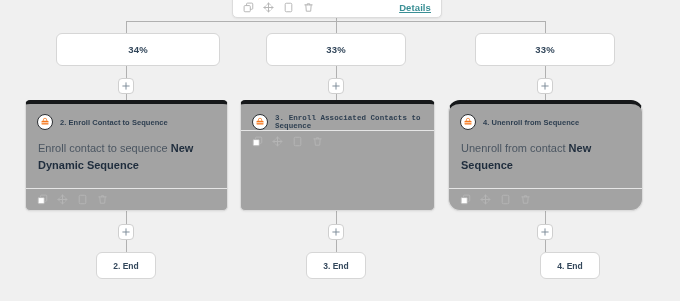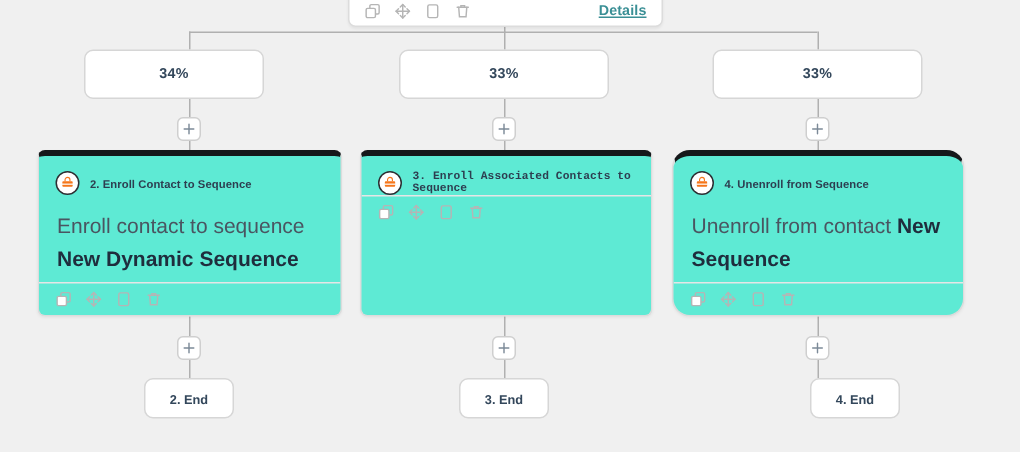--- a/index.html
+++ b/index.html
@@ -48,37 +48,37 @@
     position: absolute; width: 16px; height: 16px;
     background: #fff; border: 1px solid #cfcfcf; border-radius: 4px;
     display: flex; align-items: center; justify-content: center;
     color: #7c8a98; font-size: 11px; line-height: 1; cursor: pointer;
   }
   .plus svg { display:block; width: 8px; height: 8px; }
 
   
   .card {
     position: absolute; top: 100px; height: 111px;
-    background: #5eead4; border: 1px solid #dcdcdc; border-radius: 5px;
+    background: #a3a3a3; border: 1px solid #dcdcdc; border-radius: 5px;
     border-top: 4px solid #16181a;
     display: flex; flex-direction: column;
     overflow: hidden;
     box-shadow: 0 1px 2px rgba(0,0,0,.05);
   }
   .card-head { display: flex; align-items: center; gap: 7px; padding: 10px 11px 0 11px; }
   .seq-badge {
     width: 16px; height: 16px; border-radius: 50%;
     border: 1px solid #2c2f33; flex: 0 0 16px;
     display: flex; align-items: center; justify-content: center; background: #fff;
   }
   .seq-badge svg { display: block; width: 10px; height: 10px; }
   .card-title { font-size: 7.5px; font-weight: 700; color: #2d3e50; letter-spacing: .05px; }
   .card-body {
     flex: 1 1 auto; padding: 10px 12px 0 12px;
-    font-size: 14px; line-height: 1.55; color: #4a5561;
+    font-size: 11px; line-height: 1.55; color: #4a5561;
   }
   .card-body b { color: #1f2d3d; font-weight: 700; }
   .card-foot {
     height: 22px; border-top: 1px solid #e6e6e6;
     display: flex; align-items: center; gap: 9px; padding: 0 11px;
   }
 
   
   .end-box {
     position: absolute; top: 252px; height: 27px;
@@ -139,21 +139,21 @@
         <svg viewBox="0 0 16 16" fill="none" stroke="currentColor" stroke-width="1.4" stroke-linecap="round">
           <path d="M2.6 4.2h10.8"></path>
           <path d="M6.2 4.2V2.6h3.6v1.6"></path>
           <path d="M4.1 4.2l.7 9.2h6.4l.7-9.2"></path>
         </svg>
       </span>
     </div>
     <a class="details-link">Details</a>
   </div>
 
-  <div class="pct-box" style="left:56px; width:120px;">
+  <div class="pct-box" style="left:56px; width:164px;">
     <span>34%</span>
   </div>
   <div class="pct-box" style="left:266px; width:140px;">
     <span>33%</span>
   </div>
   <div class="pct-box" style="left:475px; width:140px;">
     <span>33%</span>
   </div>
 
   <div class="plus" style="left:118px; top:78px;">

